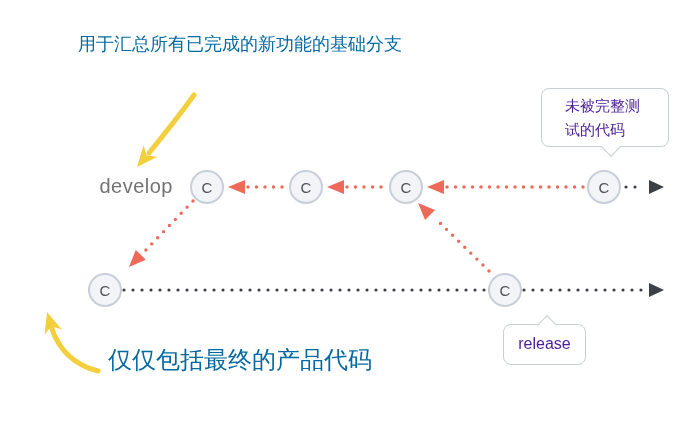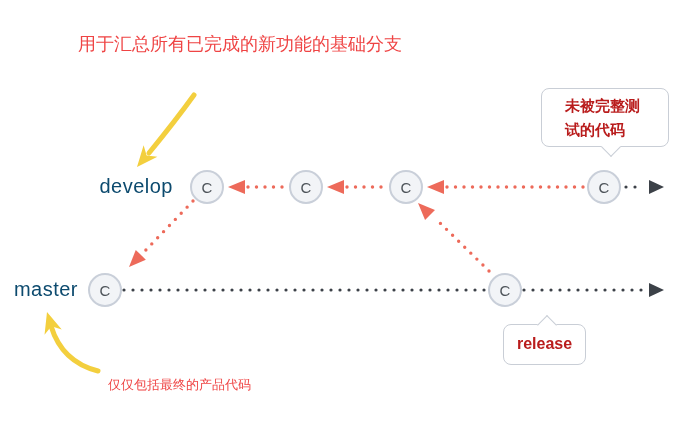--- a/index.html
+++ b/index.html
@@ -1,39 +1,39 @@
 <!DOCTYPE html>
 <html><head>
 <meta charset="utf-8">
 <style>
   html,body{margin:0;padding:0;background:#fff;}
   .canvas{
     position:relative;width:685px;height:425px;background:#ffffff;overflow:hidden;
     font-family:"Liberation Sans","DejaVu Sans",sans-serif;
   }
   .artwork{position:absolute;left:0;top:0;z-index:0;}
-  .note{position:absolute;color:#ef4444;z-index:2;}
+  .note{position:absolute;color:#0369a1;z-index:2;}
   .note-top{left:78px;top:31px;font-size:18px;line-height:27px;}
-  .note-bottom{left:108px;top:371px;font-size:13px;line-height:27px;}
+  .note-bottom{left:108px;top:346px;font-size:24px;line-height:27px;}
   .branch-label{
-    position:absolute;color:#0c4a6e;font-size:20px;z-index:2;text-align:right;
+    position:absolute;color:#737373;font-size:20px;z-index:2;text-align:right;
     letter-spacing:0.5px;
   }
   .branch-label.develop{left:85px;top:175px;width:88px;}
   .branch-label.master{left:5px;top:278px;width:73px;}
   .commit{
     position:absolute;width:34px;height:34px;box-sizing:border-box;
     border:2px solid #c9cfd9;border-radius:50%;background:#f2f4f7;
     display:flex;align-items:center;justify-content:center;
     color:#4d5359;font-size:15px;z-index:3;
   }
   .bubble{
     position:absolute;box-sizing:border-box;background:#fff;
     border:1.5px solid #c9ced6;border-radius:8px;
-    color:#b91c1c;z-index:2;font-weight:bold;
+    color:#4c1d95;z-index:2;
   }
   .bubble-untested{left:541px;top:88px;width:128px;height:59px;font-size:15px;}
   .bubble-untested .bubble-text{width:80px;margin:5px auto 0;line-height:24px;text-align:left;}
   .bubble-release{left:463px;top:324px;width:83px;height:41px;font-size:16px;margin-left:40px;}
   .bubble-release .bubble-text{text-align:center;line-height:38px;}
   .tail{
     position:absolute;width:13px;height:13px;background:#fff;
     transform:rotate(45deg);z-index:2;
   }
   .tail-down{bottom:-7.5px;left:62px;border-right:1.5px solid #c9ced6;border-bottom:1.5px solid #c9ced6;}
@@ -91,21 +91,20 @@
 
   <div class="note note-top">
     <div>用于汇总所有已完成的新功能的基础分支</div>
   </div>
 
   <div class="note note-bottom">
     <div>仅仅包括最终的产品代码</div>
   </div>
 
   <div class="branch-label develop">develop</div>
-  <div class="branch-label master">master</div>
 
   <div class="commit" style="left:190px;top:170px;">
     <span>C</span>
   </div>
   <div class="commit" style="left:289px;top:170px;">
     <span>C</span>
   </div>
   <div class="commit" style="left:389px;top:170px;">
     <span>C</span>
   </div>

